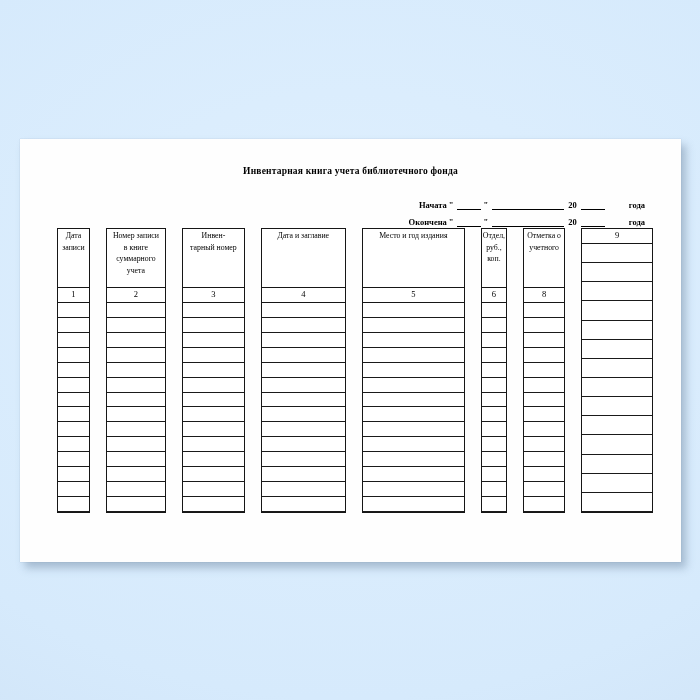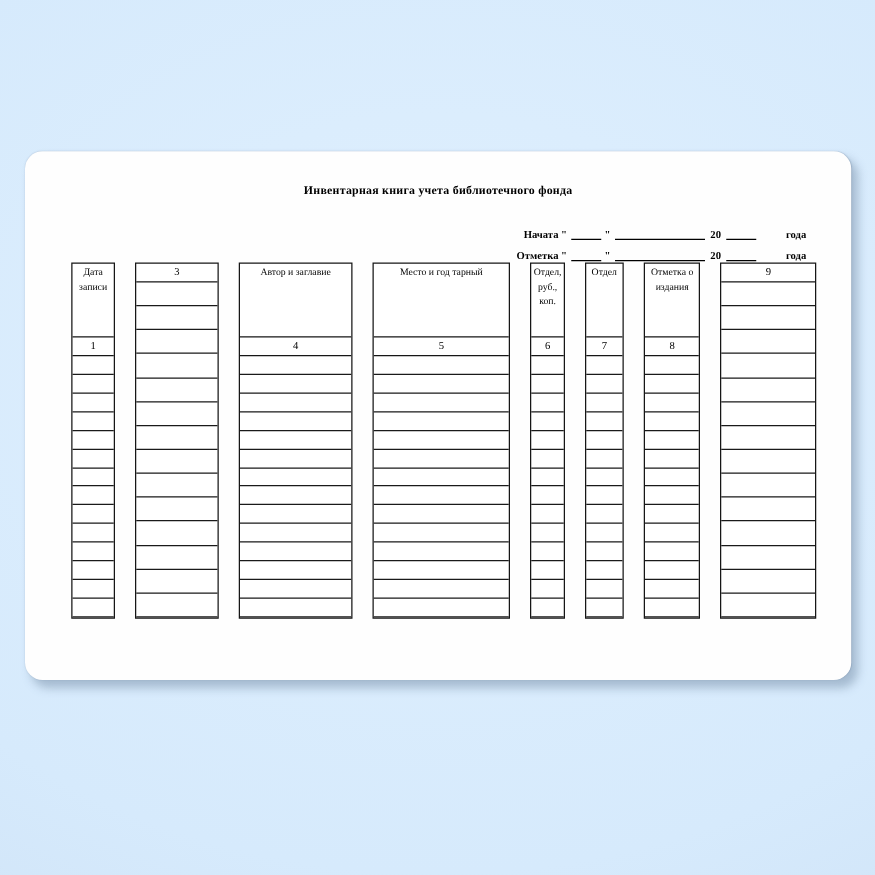--- a/index.html
+++ b/index.html
@@ -6,24 +6,23 @@
   body {
     width:700px; height:700px; overflow:hidden;
     font-family:"Liberation Serif", serif; color:#000;
   }
   .bg {
     position:absolute; left:0; top:0; width:700px; height:700px;
     background: radial-gradient(ellipse 135% 105% at 50% 42%,
                 #e0f0fe 0%, #d6eafc 55%, #c9ddf2 100%);
   }
   .page {
-    position:absolute; left:20px; top:121px; width:661px; height:423px;
+    position:absolute; left:20px; top:139px; width:661px; height:423px;
     background:#fefefe;
     box-shadow: 5px 6px 8px rgba(105,128,155,0.45), 0 0 1px rgba(140,160,185,0.55);
-    border-radius: 14px;
   }
   .title {
     position:absolute; top:27px; left:0; right:0;
     text-align:center; font-weight:bold; font-size:9.5px; letter-spacing:0.2px;
   }
   .dates {
     position:absolute; top:54px; right:36px; font-size:8.5px;
   }
   .date-line {
     display:flex; justify-content:flex-end; align-items:flex-end; height:17px;font-weight:bold;
@@ -74,21 +73,21 @@
         <span class="dl-label">Начата</span>
         <span class="q-open">"</span>
         <span class="blank b-day"></span>
         <span class="q-close">"</span>
         <span class="blank b-month"></span>
         <span class="yr">20</span>
         <span class="blank b-year"></span>
         <span class="suffix">года</span>
       </div>
       <div class="date-line">
-        <span class="dl-label">Отметка</span>
+        <span class="dl-label">Окончена</span>
         <span class="q-open">"</span>
         <span class="blank b-day"></span>
         <span class="q-close">"</span>
         <span class="blank b-month"></span>
         <span class="yr">20</span>
         <span class="blank b-year"></span>
         <span class="suffix">года</span>
       </div>
     </div>
 
@@ -107,61 +106,86 @@
             <div class="rowline"></div>
             <div class="rowline"></div>
             <div class="rowline"></div>
             <div class="rowline"></div>
             <div class="rowline"></div>
             <div class="rowline"></div>
             <div class="rowline"></div>
             <div class="rowline"></div>
           </div>
       </div>
+      <div class="col c2">
+        <div class="hdr">Номер записи
+в книге
+суммарного
+учета</div>
+        <div class="num">2</div>
+        <div class="rows">
+            <div class="rowline"></div>
+            <div class="rowline"></div>
+            <div class="rowline"></div>
+            <div class="rowline"></div>
+            <div class="rowline"></div>
+            <div class="rowline"></div>
+            <div class="rowline"></div>
+            <div class="rowline"></div>
+            <div class="rowline"></div>
+            <div class="rowline"></div>
+            <div class="rowline"></div>
+            <div class="rowline"></div>
+            <div class="rowline"></div>
+            <div class="rowline"></div>
+          </div>
+      </div>
       <div class="col c3">
+        <div class="hdr">Инвен-
+тарный номер</div>
         <div class="num">3</div>
         <div class="rows">
             <div class="rowline"></div>
             <div class="rowline"></div>
             <div class="rowline"></div>
             <div class="rowline"></div>
             <div class="rowline"></div>
             <div class="rowline"></div>
             <div class="rowline"></div>
             <div class="rowline"></div>
             <div class="rowline"></div>
             <div class="rowline"></div>
             <div class="rowline"></div>
             <div class="rowline"></div>
             <div class="rowline"></div>
             <div class="rowline"></div>
           </div>
       </div>
       <div class="col c4">
-        <div class="hdr">Автор и заглавие</div>
+        <div class="hdr">Дата и заглавие</div>
         <div class="num">4</div>
         <div class="rows">
             <div class="rowline"></div>
             <div class="rowline"></div>
             <div class="rowline"></div>
             <div class="rowline"></div>
             <div class="rowline"></div>
             <div class="rowline"></div>
             <div class="rowline"></div>
             <div class="rowline"></div>
             <div class="rowline"></div>
             <div class="rowline"></div>
             <div class="rowline"></div>
             <div class="rowline"></div>
             <div class="rowline"></div>
             <div class="rowline"></div>
           </div>
       </div>
       <div class="col c5">
-        <div class="hdr">Место и год тарный</div>
+        <div class="hdr">Место и год издания</div>
         <div class="num">5</div>
         <div class="rows">
             <div class="rowline"></div>
             <div class="rowline"></div>
             <div class="rowline"></div>
             <div class="rowline"></div>
             <div class="rowline"></div>
             <div class="rowline"></div>
             <div class="rowline"></div>
             <div class="rowline"></div>
@@ -188,43 +212,23 @@
             <div class="rowline"></div>
             <div class="rowline"></div>
             <div class="rowline"></div>
             <div class="rowline"></div>
             <div class="rowline"></div>
             <div class="rowline"></div>
             <div class="rowline"></div>
             <div class="rowline"></div>
           </div>
       </div>
-      <div class="col c7">
-        <div class="hdr">Отдел</div>
-        <div class="num">7</div>
-        <div class="rows">
-            <div class="rowline"></div>
-            <div class="rowline"></div>
-            <div class="rowline"></div>
-            <div class="rowline"></div>
-            <div class="rowline"></div>
-            <div class="rowline"></div>
-            <div class="rowline"></div>
-            <div class="rowline"></div>
-            <div class="rowline"></div>
-            <div class="rowline"></div>
-            <div class="rowline"></div>
-            <div class="rowline"></div>
-            <div class="rowline"></div>
-            <div class="rowline"></div>
-          </div>
-      </div>
       <div class="col c8">
         <div class="hdr">Отметка о
-издания</div>
+учетного</div>
         <div class="num">8</div>
         <div class="rows">
             <div class="rowline"></div>
             <div class="rowline"></div>
             <div class="rowline"></div>
             <div class="rowline"></div>
             <div class="rowline"></div>
             <div class="rowline"></div>
             <div class="rowline"></div>
             <div class="rowline"></div>

